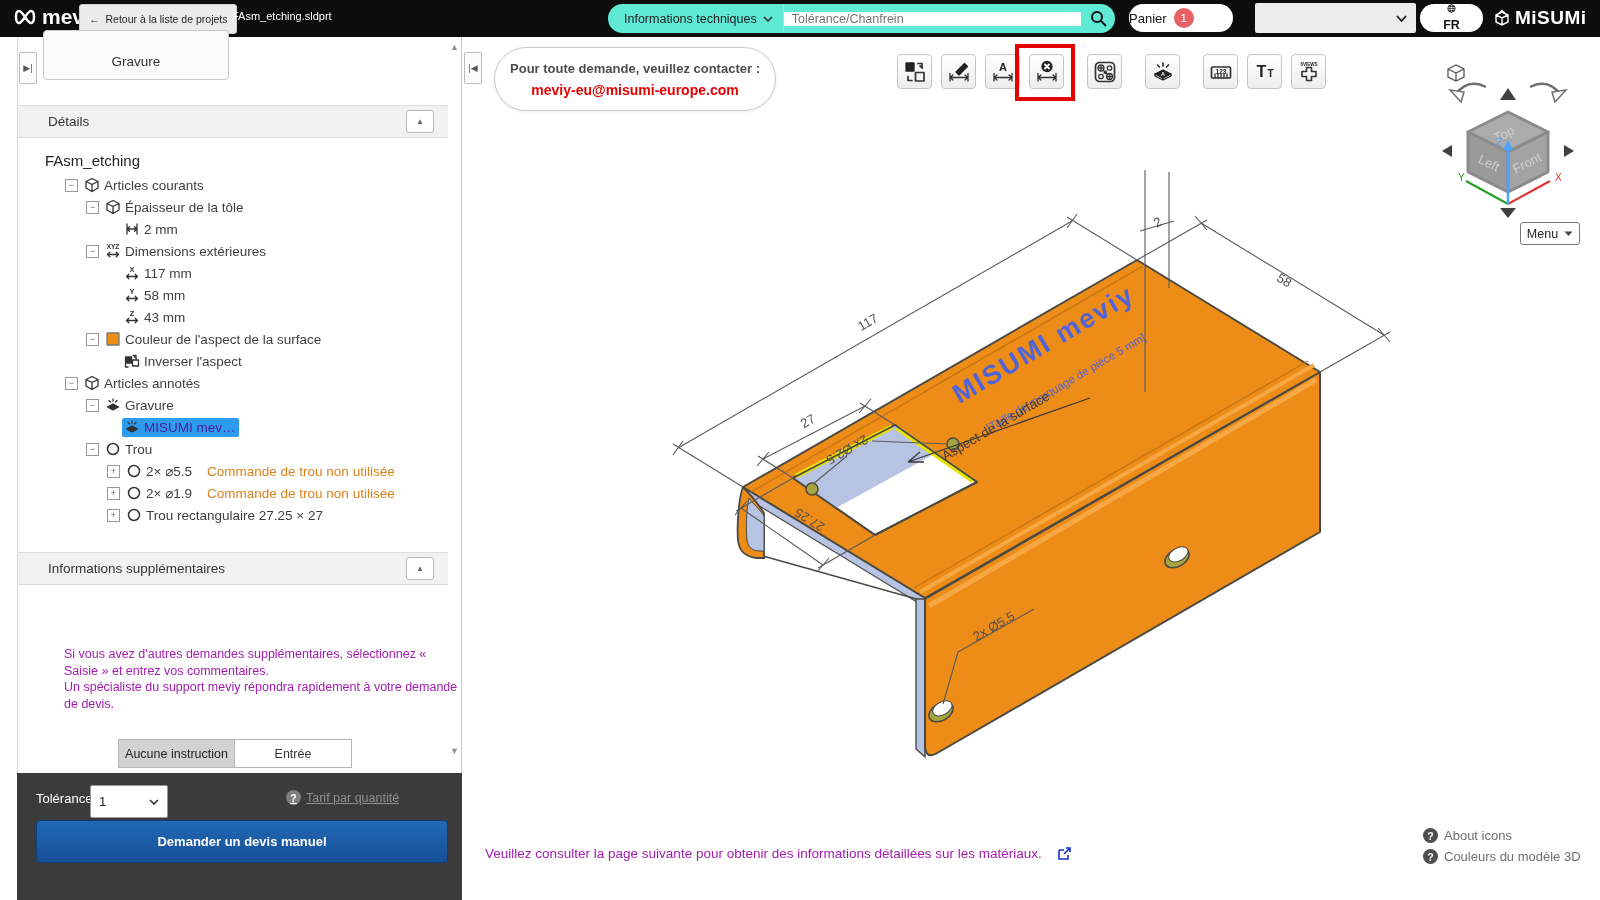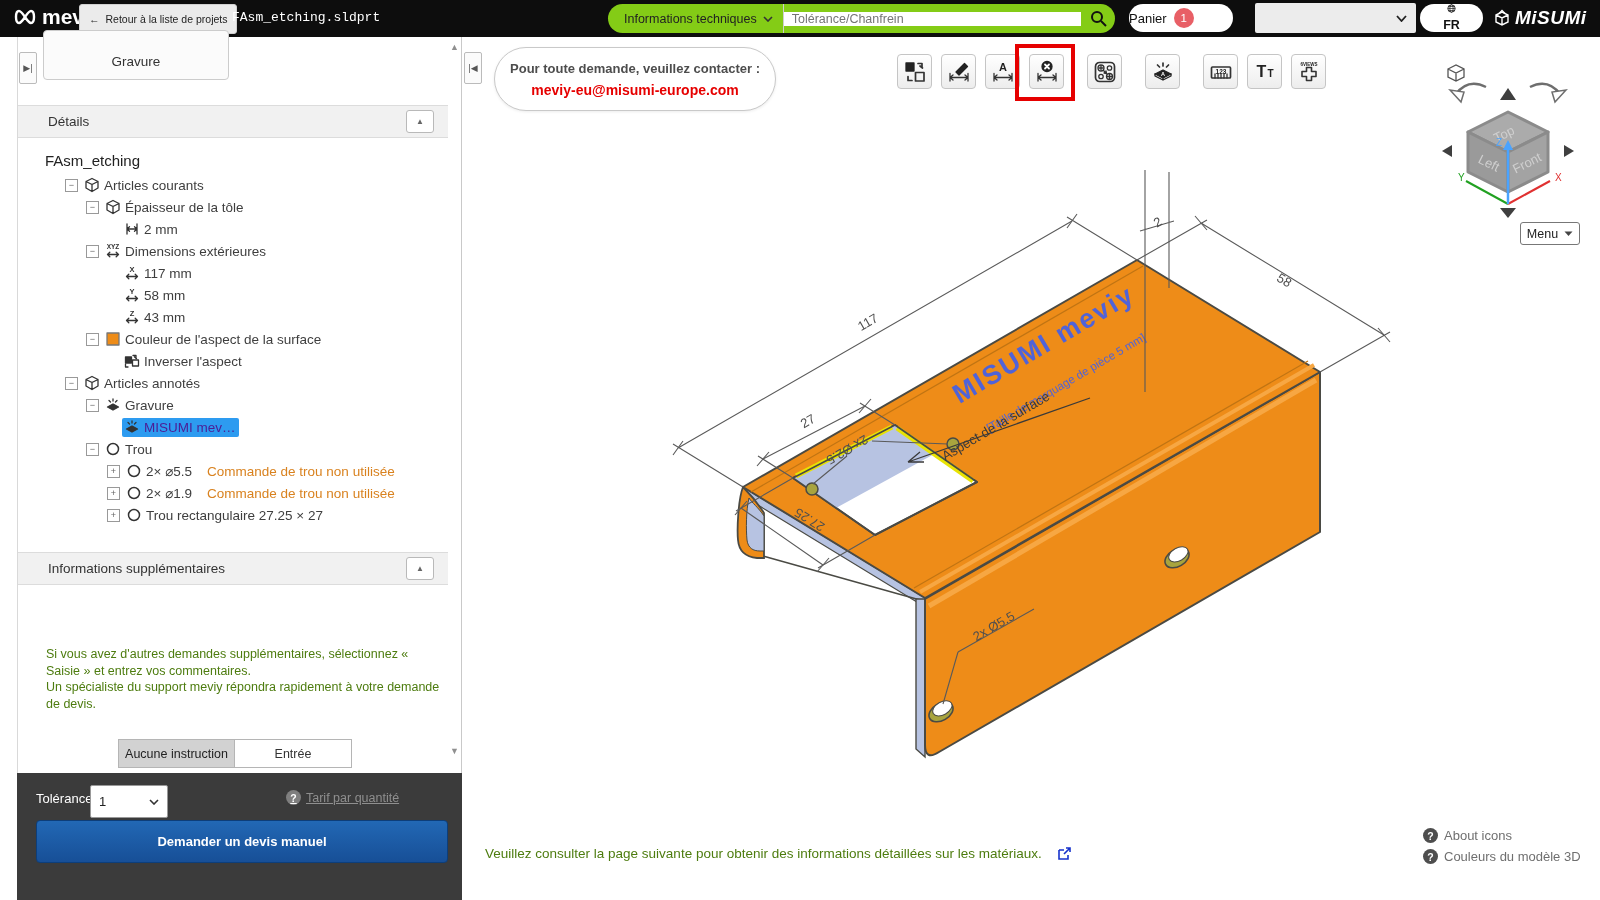--- a/index.html
+++ b/index.html
@@ -3,31 +3,31 @@
 <meta charset="utf-8">
 <style>
   html,body{margin:0;padding:0;background:#fff;font-family:"Liberation Sans",sans-serif;}
   #stage{position:relative;width:1600px;height:900px;overflow:hidden;background:#fff;}
   .abs{position:absolute;}
   
   #topbar{position:absolute;left:0;top:0;width:1600px;height:37px;background:#0d0d0d;}
   #brand{left:12px;top:5px;display:flex;align-items:center;gap:4px;color:#fff;font-size:21px;font-weight:bold;}
   #backbtn{left:79px;top:4px;height:28px;background:#ebebeb;border:1px solid #d0d0d0;border-radius:3px;
     font-size:10.5px;color:#222;display:flex;align-items:center;gap:6px;padding:0 9px;cursor:pointer;}
-  #filetitle{left:232px;top:10px;color:#fff;font-size:13px;font-family:Liberation Mono, monospace;}
-  #searchpill{left:608px;top:4px;width:507px;height:29px;background:#84cc16;border-radius:15px;display:flex;align-items:center;}
+  #filetitle{left:232px;top:10px;color:#fff;font-size:11px;}
+  #searchpill{left:608px;top:4px;width:507px;height:29px;background:#5eead4;border-radius:15px;display:flex;align-items:center;}
   #searchcat{display:flex;align-items:center;gap:6px;padding:0 10px 0 16px;font-size:12.5px;color:#222;cursor:pointer;white-space:nowrap;}
   #searchdiv{width:1px;height:29px;background:#cfcfcf;}
   #searchinput{border:none;outline:none;flex:1;font-size:12.5px;padding:0 8px;color:#333;font-family:"Liberation Sans",sans-serif;}
   #searchbtn{width:34px;display:flex;justify-content:center;cursor:pointer;}
   #cartpill{left:1129px;top:4px;width:104px;height:28px;background:#ffffff;border-radius:14px;display:flex;align-items:center;justify-content:flex-start;gap:7px;font-size:13px;color:#111;cursor:pointer;}
   #cartbadge{width:20px;height:20px;border-radius:50%;background:#e85f66;color:#fff;font-size:11.5px;display:flex;align-items:center;justify-content:center;}
   #topdrop{left:1255px;top:3px;width:152px;height:30px;background:#ececec;border-radius:2px;display:flex;align-items:center;justify-content:flex-end;padding-right:9px;cursor:pointer;}
   #langpill{left:1420px;top:4px;width:63px;height:28px;background:#fff;border-radius:14px;display:flex;align-items:center;justify-content:center;gap:5px;font-size:12.5px;font-weight:bold;color:#111;cursor:pointer;flex-direction:column;}
-  #brand2{left:1493px;top:7px;display:flex;align-items:center;gap:4px;color:#fff;font-size:19px;font-weight:800;font-style:italic;letter-spacing:.5px;}
+  #brand2{left:1493px;top:7px;display:flex;align-items:center;gap:4px;color:#fff;font-size:19px;font-weight:800;letter-spacing:.5px;}
   
   #sidebar{position:absolute;left:0;top:37px;width:462px;height:863px;background:#fff;}
   #sideborderL{left:17px;top:0;width:1px;height:863px;background:#d9d9d9;}
   #sideborderR{left:461px;top:0;width:1px;height:863px;background:#c9c9c9;}
   #collapseL{left:19px;top:15px;width:16px;height:30px;border:1px solid #bbb;border-radius:2px;background:#fbfbfb;
     font-size:9px;color:#555;display:flex;align-items:center;justify-content:center;cursor:pointer;}
   #gravuretab{left:43px;top:-7px;width:186px;height:50px;border:1px solid #ccc;border-radius:4px;background:#fbfbfb;
     font-size:13.5px;color:#333;display:flex;align-items:center;justify-content:center;padding-top:12px;box-sizing:border-box;cursor:pointer;}
   .sechead{left:18px;width:430px;height:33px;background:#f1f1f1;border-top:1px solid #dcdcdc;border-bottom:1px solid #dcdcdc;
     display:flex;align-items:center;justify-content:space-between;padding:0 14px 0 30px;box-sizing:border-box;font-size:13.5px;color:#333;}
@@ -36,21 +36,21 @@
   #tree{left:18px;top:110px;width:424px;}
   .trow{display:flex;align-items:center;height:22px;white-space:nowrap;font-size:13.5px;color:#3e3e3e;}
   .trow.root{height:27px;font-size:15px;color:#222;}
   .expander{width:11px;height:11px;border:1px solid #999;background:#fff;color:#666;font-size:9px;line-height:9px;
     display:inline-flex;align-items:center;justify-content:center;margin-right:4px;flex:0 0 auto;cursor:pointer;}
   .spacer{width:15px;flex:0 0 auto;}
   .node{display:inline-flex;align-items:center;padding:1px 3px 1px 1px;border-radius:2px;cursor:pointer;}
   .node.sel{background:#2d9bf0;color:#4c1d95;}
   .ticon{width:18px;height:17px;display:inline-flex;align-items:center;justify-content:center;margin-right:3px;flex:0 0 auto;}
   .tnote{color:#d9821f;margin-left:12px;}
-  #infobody{left:46px;top:609px;width:396px;font-size:12.5px;color:#4d7c0f;line-height:16.5px;}
+  #infobody{left:64px;top:609px;width:396px;font-size:12.5px;color:#a21caf;line-height:16.5px;}
   #toggles{left:118px;top:702px;display:flex;}
   .tgl{width:117px;height:29px;border:1px solid #b5b5b5;font-size:12.5px;display:flex;align-items:center;justify-content:center;cursor:pointer;box-sizing:border-box;}
   .tgl.on{background:#d2d2d2;color:#222;}
   .tgl.off{background:#fff;color:#333;border-left:none;}
   #commentbox{left:46px;top:748px;width:384px;height:26px;border:1px solid #ccc;border-radius:4px;background:#fff;}
   #sidefooter{left:17px;top:736px;width:445px;height:127px;background:#3b3b3b;}
   #qtylabel{left:36px;top:754px;color:#fff;font-size:13px;}
   #qtysel{left:90px;top:748px;width:60px;height:31px;background:#fff;border:1px solid #999;border-radius:2px;
     display:flex;align-items:center;justify-content:space-between;padding:0 8px;font-size:13px;color:#222;cursor:pointer;}
   #tariff{left:286px;top:753px;display:flex;align-items:center;gap:5px;color:#8f8f8f;font-size:12.5px;cursor:pointer;}
@@ -68,21 +68,21 @@
   #contact .l1{font-size:13px;font-weight:bold;color:#4d4d4d;}
   #contact .l2{font-size:14px;font-weight:bold;color:#e60000;margin-top:6px;cursor:pointer;}
   #toolbar{left:435px;top:17px;display:flex;gap:9px;}
   .tool{width:35px;height:35px;border:1px solid #c5c5c5;border-radius:4px;background:linear-gradient(#fff,#ededed);
     display:flex;align-items:center;justify-content:center;cursor:pointer;position:relative;box-sizing:border-box;}
   .tool.g1{margin-left:14px;}
   .tool.hl::after{content:'';position:absolute;left:-15px;top:-11px;width:52px;height:49px;border:4px solid #e60000;}
   #cubewidget{left:936px;top:13px;width:190px;height:200px;}
   #menubtn{left:1058px;top:185px;width:58px;height:21px;border:1px solid #777;border-radius:3px;background:#fff;
     font-size:12.5px;color:#222;display:flex;align-items:center;justify-content:center;gap:6px;cursor:pointer;}
-  #matlink{left:23px;top:809px;display:flex;align-items:center;gap:16px;color:#4d7c0f;font-size:13.5px;cursor:pointer;}
+  #matlink{left:23px;top:809px;display:flex;align-items:center;gap:16px;color:#a21caf;font-size:13.5px;cursor:pointer;}
   #helplinks{left:961px;top:788px;font-size:13px;color:#6f6f6f;}
   .helprow{display:flex;align-items:center;gap:6px;height:21px;cursor:pointer;}
   .qicon{width:15px;height:15px;border-radius:50%;background:#4e4e4e;color:#fff;font-size:10.5px;font-weight:bold;
     display:flex;align-items:center;justify-content:center;flex:0 0 auto;}
   svg{display:block;}
 </style>
 </head>
 <body>
 
 <div id="stage">

